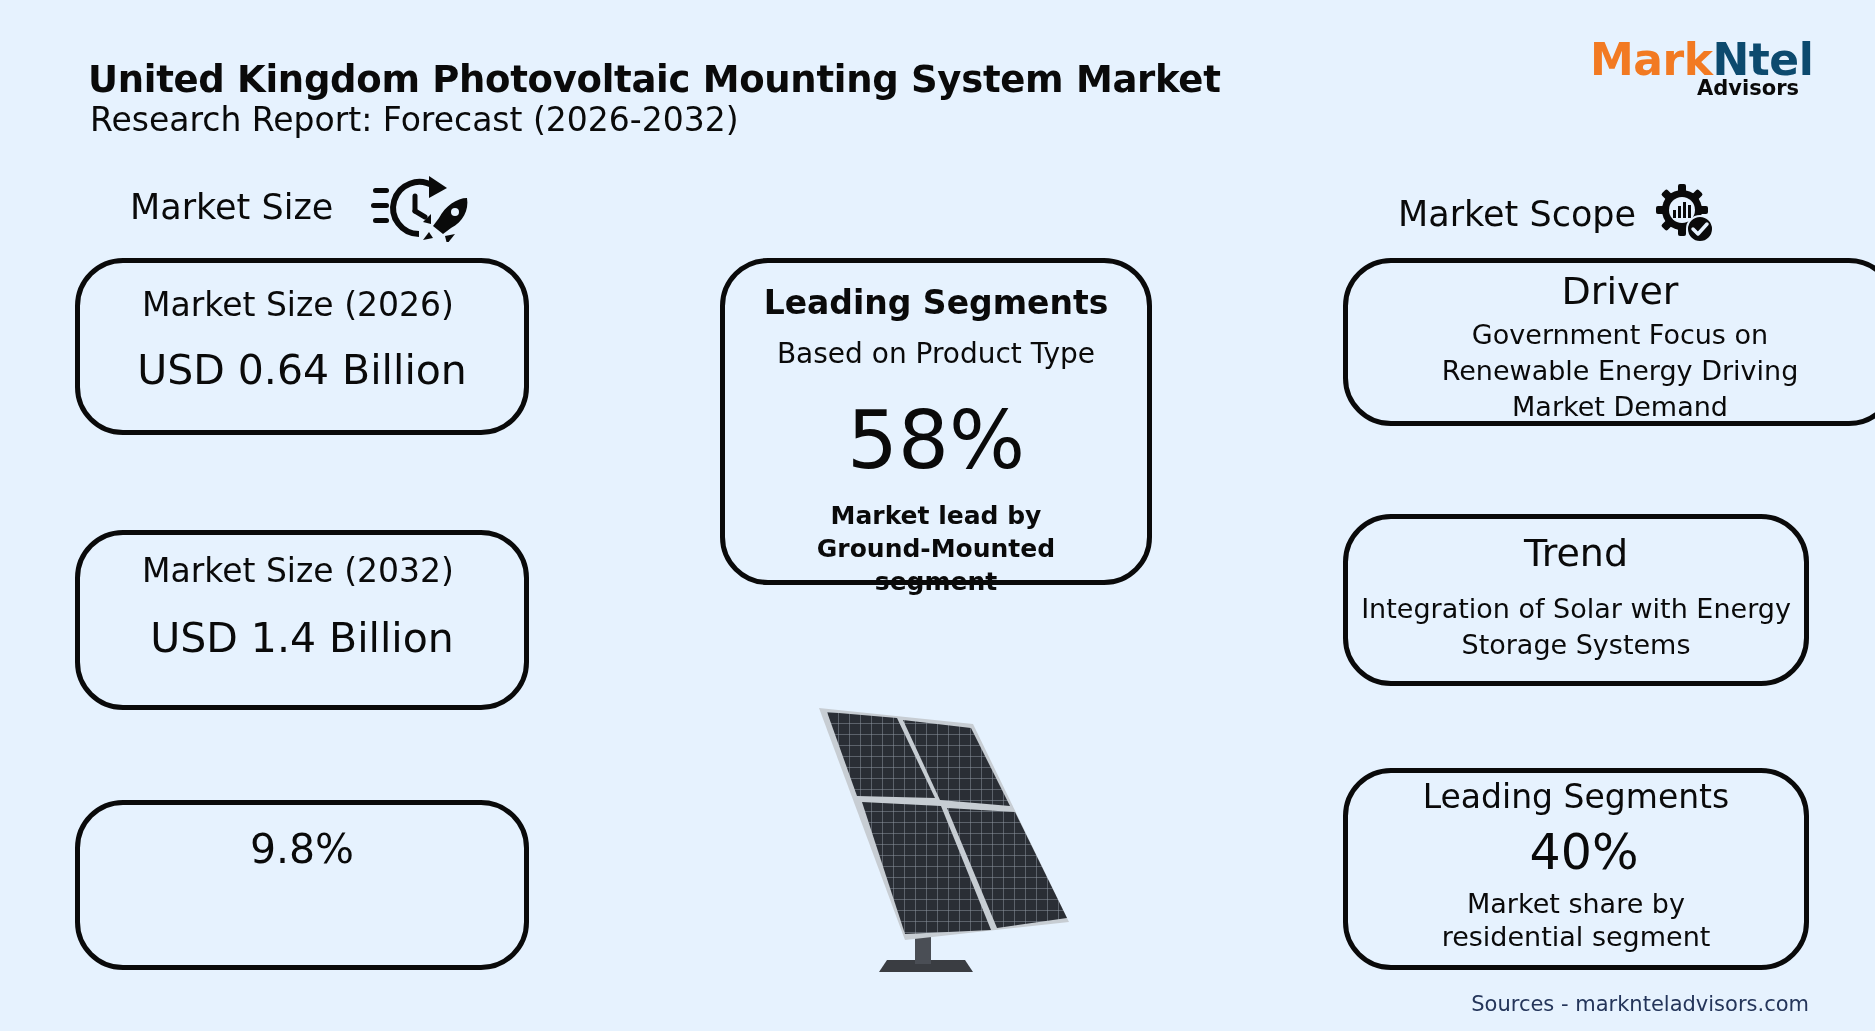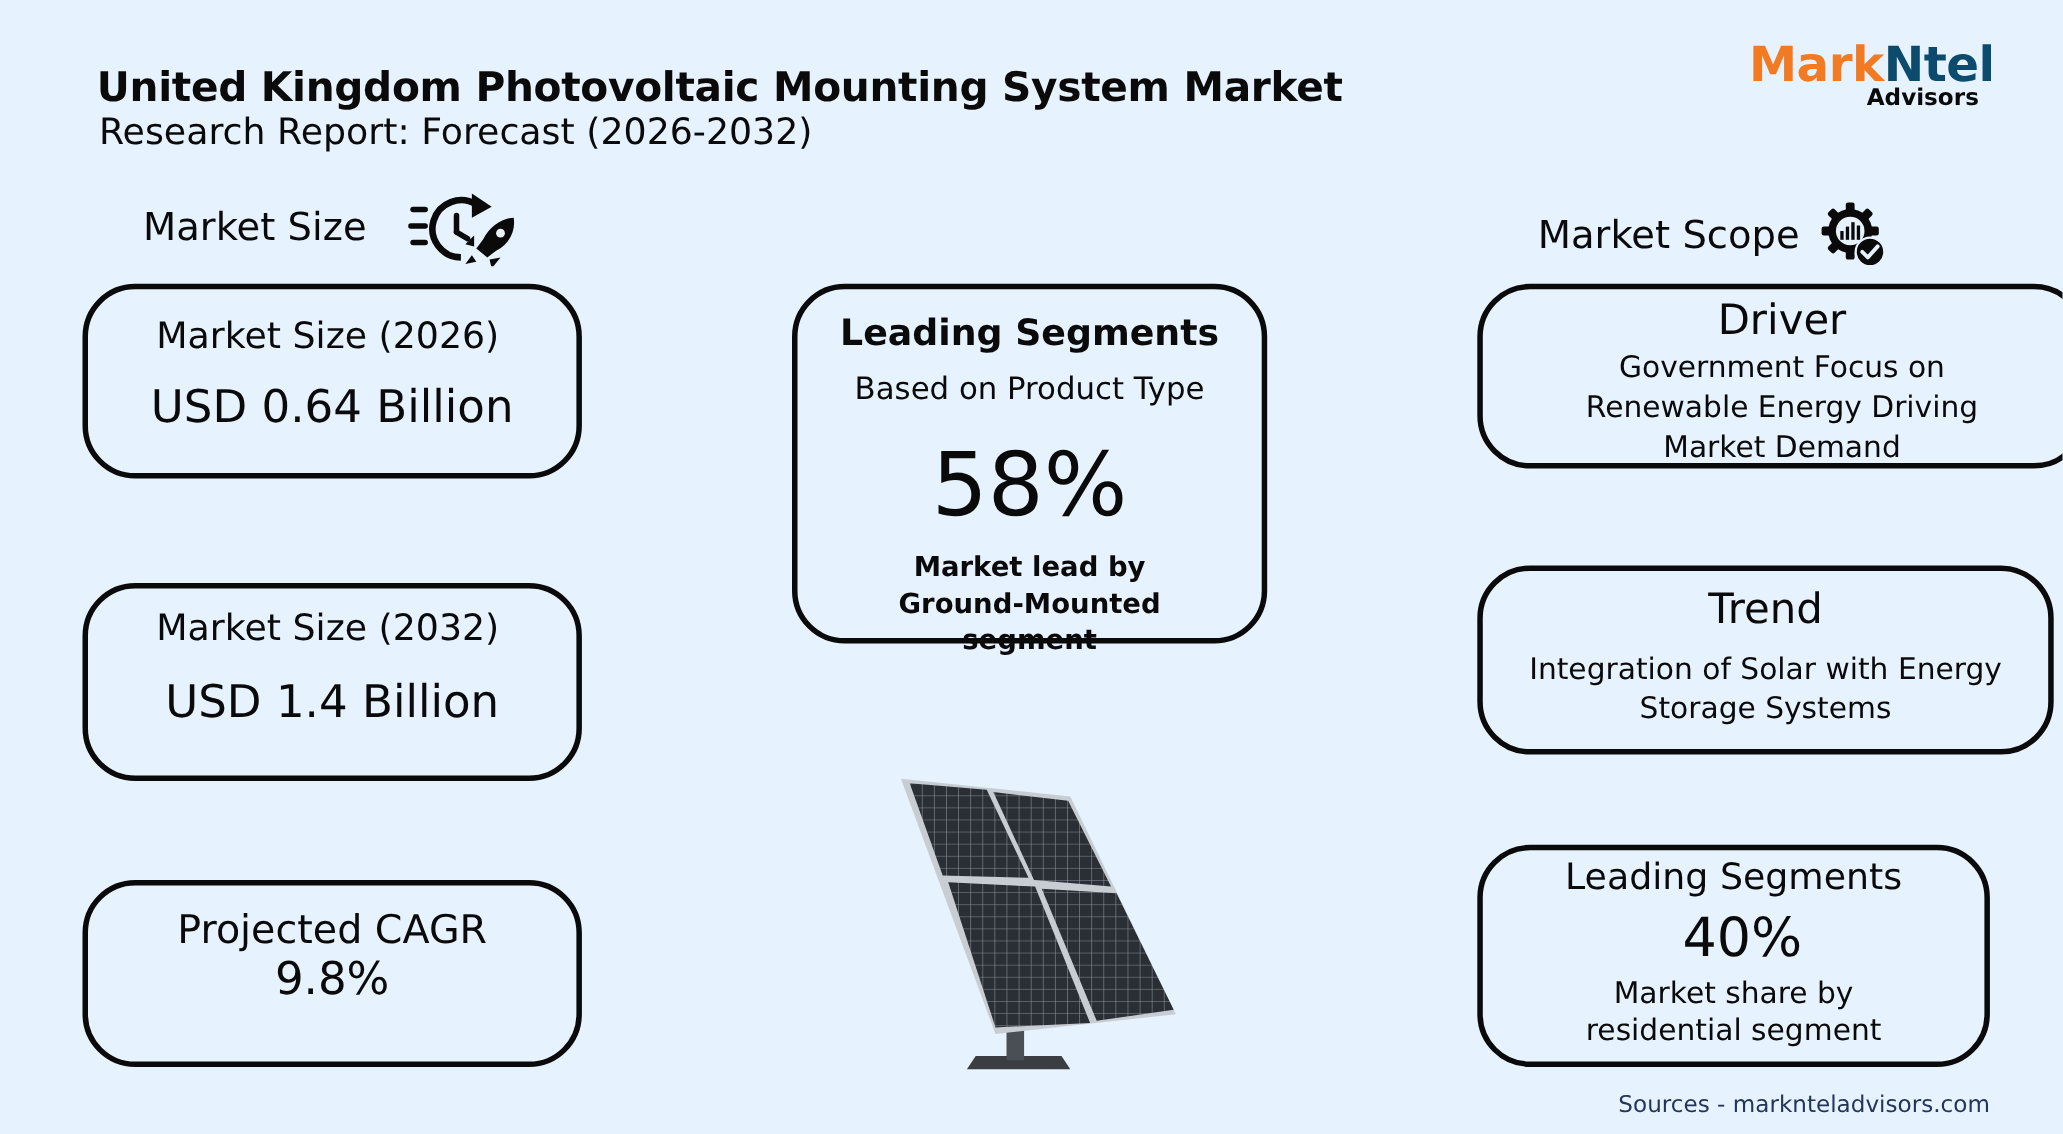--- a/index.html
+++ b/index.html
@@ -84,21 +84,20 @@
   <div class="card-label" style="align-self:flex-start; margin-left:62px;">Market Size (2026)</div>
   <div class="card-big" style="margin-top:22px;">USD 0.64 Billion</div>
 </div>
 
 <div class="card" style="left:75px; top:530px; width:454px; height:180px; justify-content:flex-start; padding-top:16px;">
   <div class="card-label" style="align-self:flex-start; margin-left:62px;">Market Size (2032)</div>
   <div class="card-big" style="margin-top:24px;">USD 1.4 Billion</div>
 </div>
 
 <div class="card" style="left:75px; top:800px; width:454px; height:170px; justify-content:flex-start; padding-top:20px;">
-  <div class="card-label" style="font-size:36px;">Projected CAGR</div>
   <div class="card-big" style="margin-top:0;">9.8%</div>
 </div>
 
 <div class="card" style="left:720px; top:258px; width:432px; height:327px; justify-content:flex-start; padding-top:20px;">
   <div class="card-head-bold">Leading Segments</div>
   <div class="card-sub" style="font-size:28px; margin-top:14px;">Based on Product Type</div>
   <div class="pct-huge" style="margin-top:22px;">58%</div>
   <div class="card-sub" style="font-weight:bold; width:320px; font-size:25px; line-height:33px; margin-top:12px;">Market lead by Ground-Mounted segment</div>
 </div>
 
@@ -147,21 +146,21 @@
       <polyline points="39,47 44,52 53,42" fill="none" stroke="#e6f2fe" stroke-width="3.5" stroke-linecap="round" stroke-linejoin="round"></polyline>
     </svg>
   </span>
 </div>
 
 <div class="card" style="left:1343px; top:258px; width:554px; height:168px; justify-content:flex-start; padding-top:6px;">
   <div class="card-label" style="font-size:38px;">Driver</div>
   <div class="card-sub" style="width:360px; margin-top:4px;">Government Focus on Renewable Energy Driving Market Demand</div>
 </div>
 
-<div class="card" style="left:1343px; top:514px; width:524px; height:172px; justify-content:flex-start; padding-top:12px;">
+<div class="card" style="left:1343px; top:514px; width:466px; height:172px; justify-content:flex-start; padding-top:12px;">
   <div class="card-label" style="font-size:38px;">Trend</div>
   <div class="card-sub" style="width:430px; margin-top:16px;">Integration of Solar with Energy Storage Systems</div>
 </div>
 
 <div class="card" style="left:1343px; top:768px; width:466px; height:202px; justify-content:flex-start; padding-top:4px;">
   <div class="card-label">Leading Segments</div>
   <div class="pct-mid" style="font-weight:normal; margin-top:8px;">40%</div>
   <div class="card-sub" style="width:360px; margin-top:6px; line-height:33px;">Market share by residential segment</div>
 </div>
 

